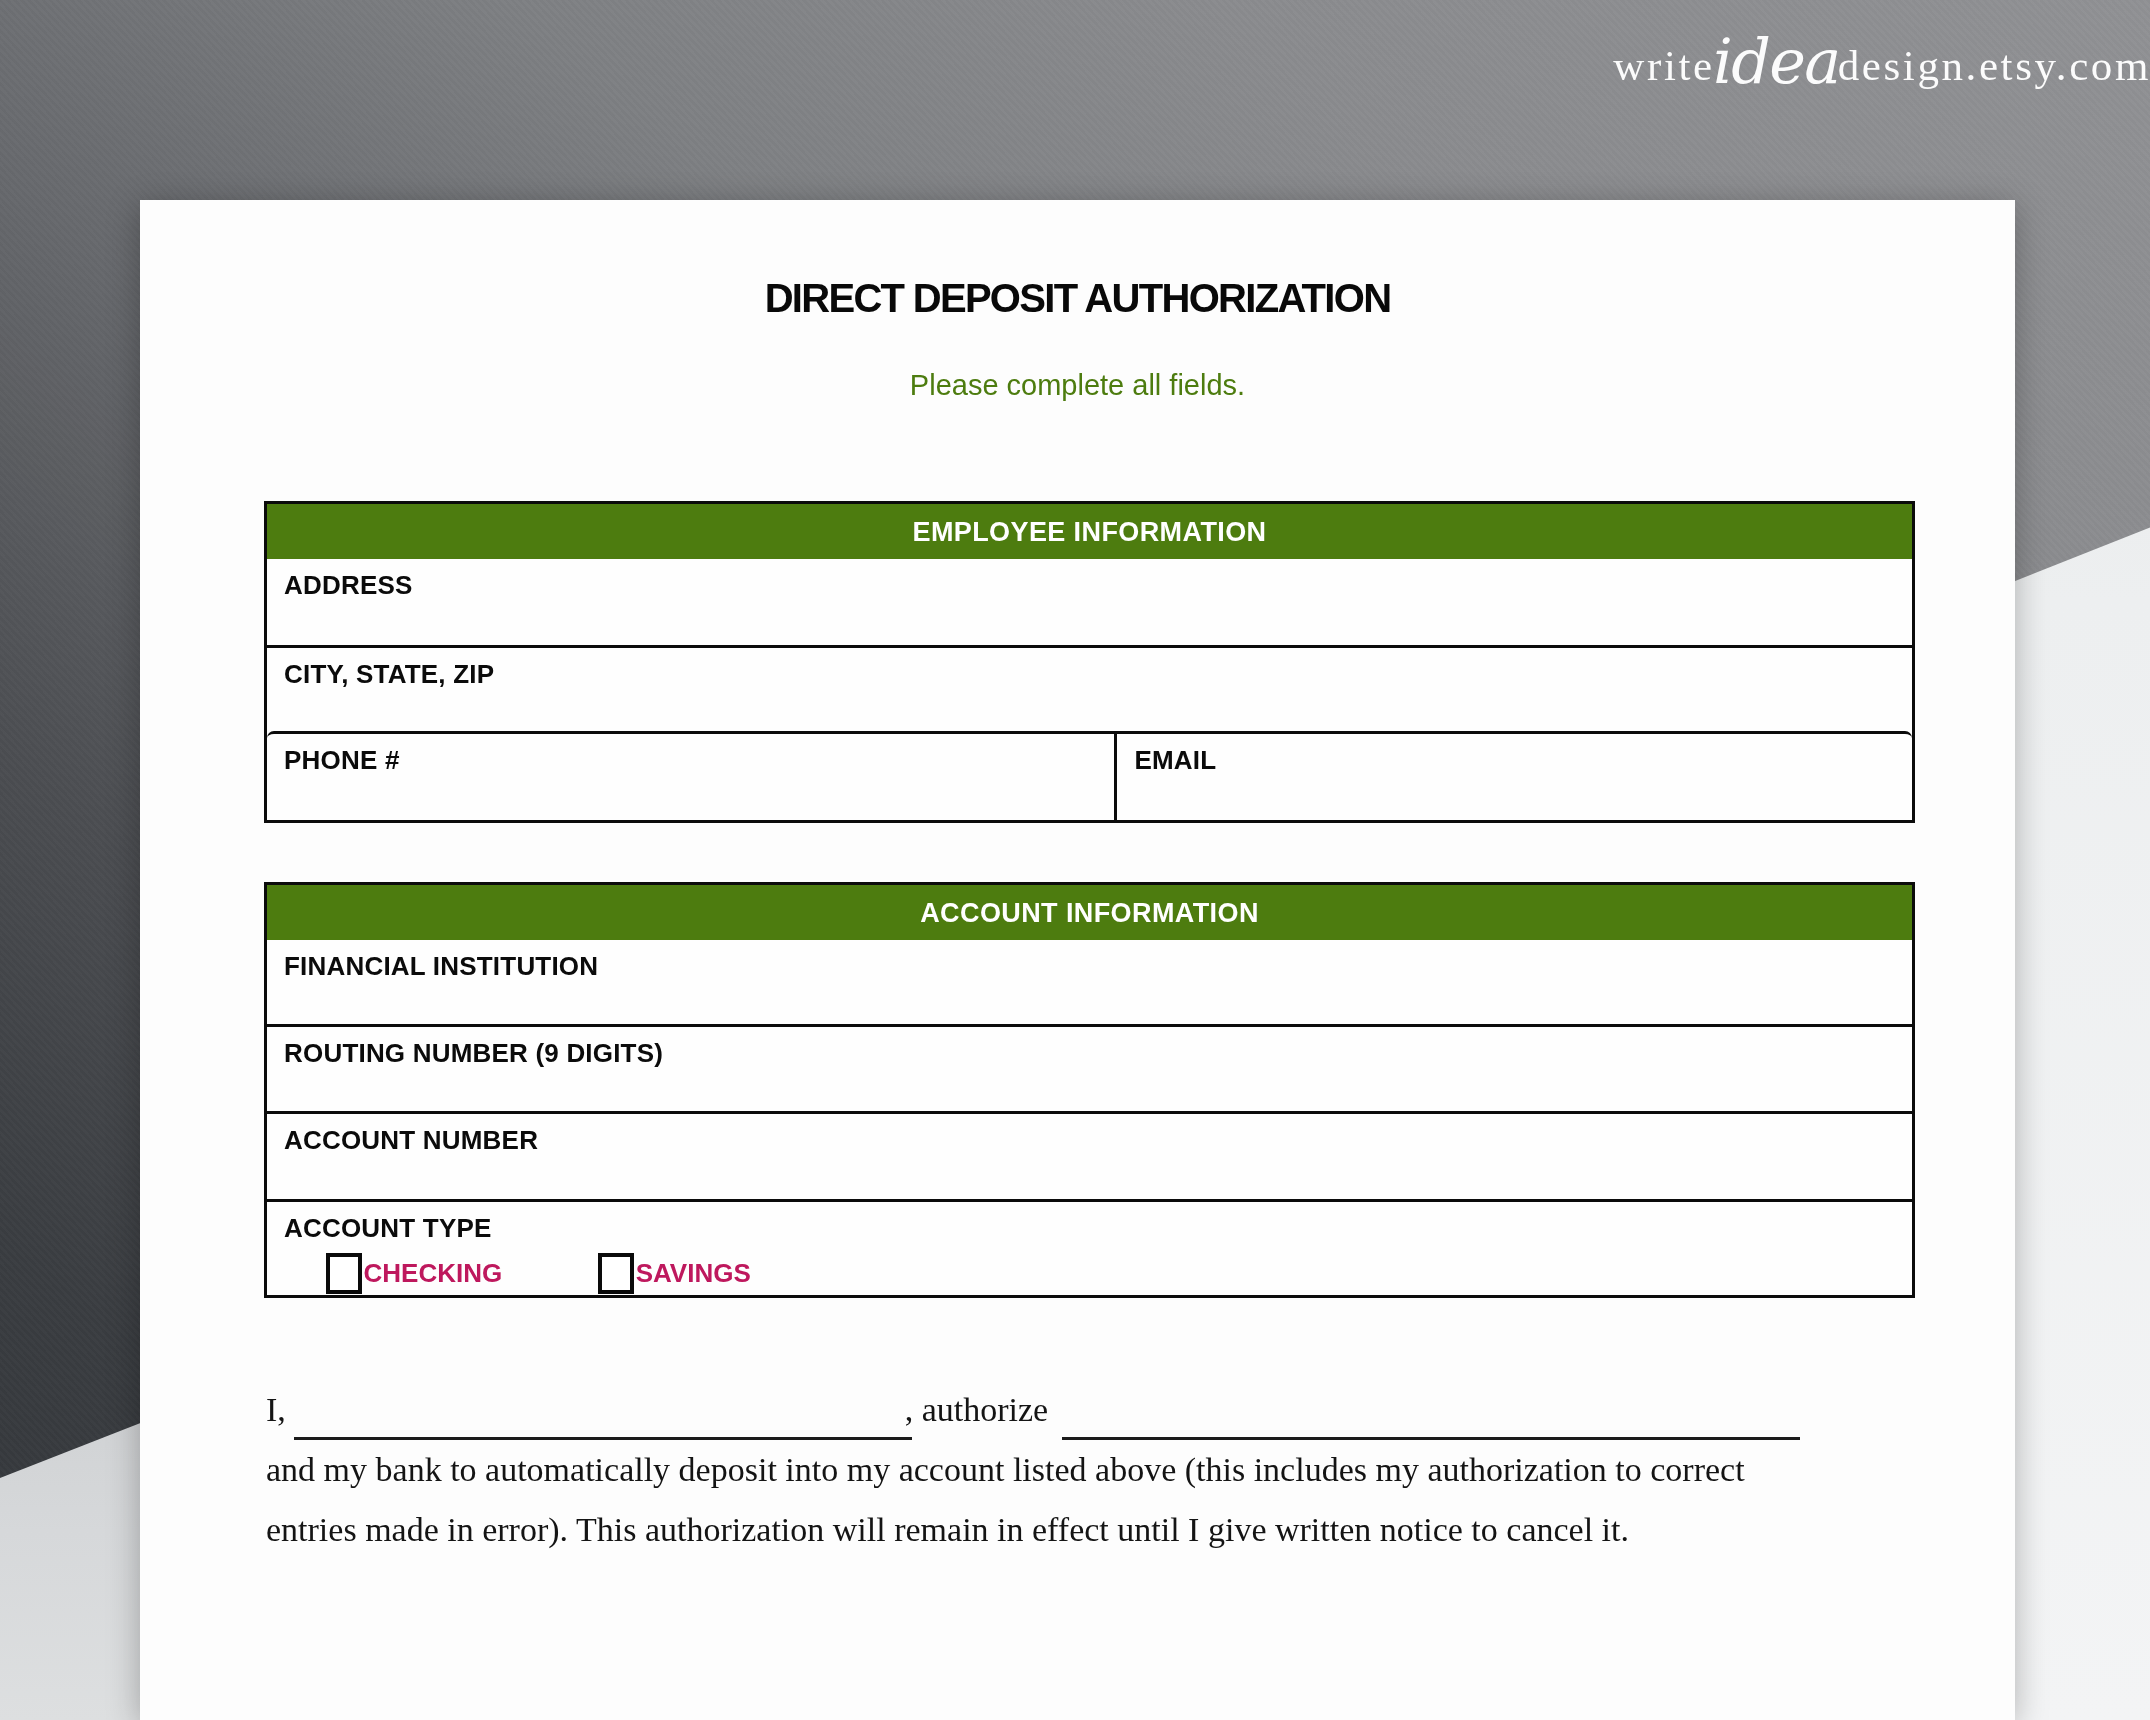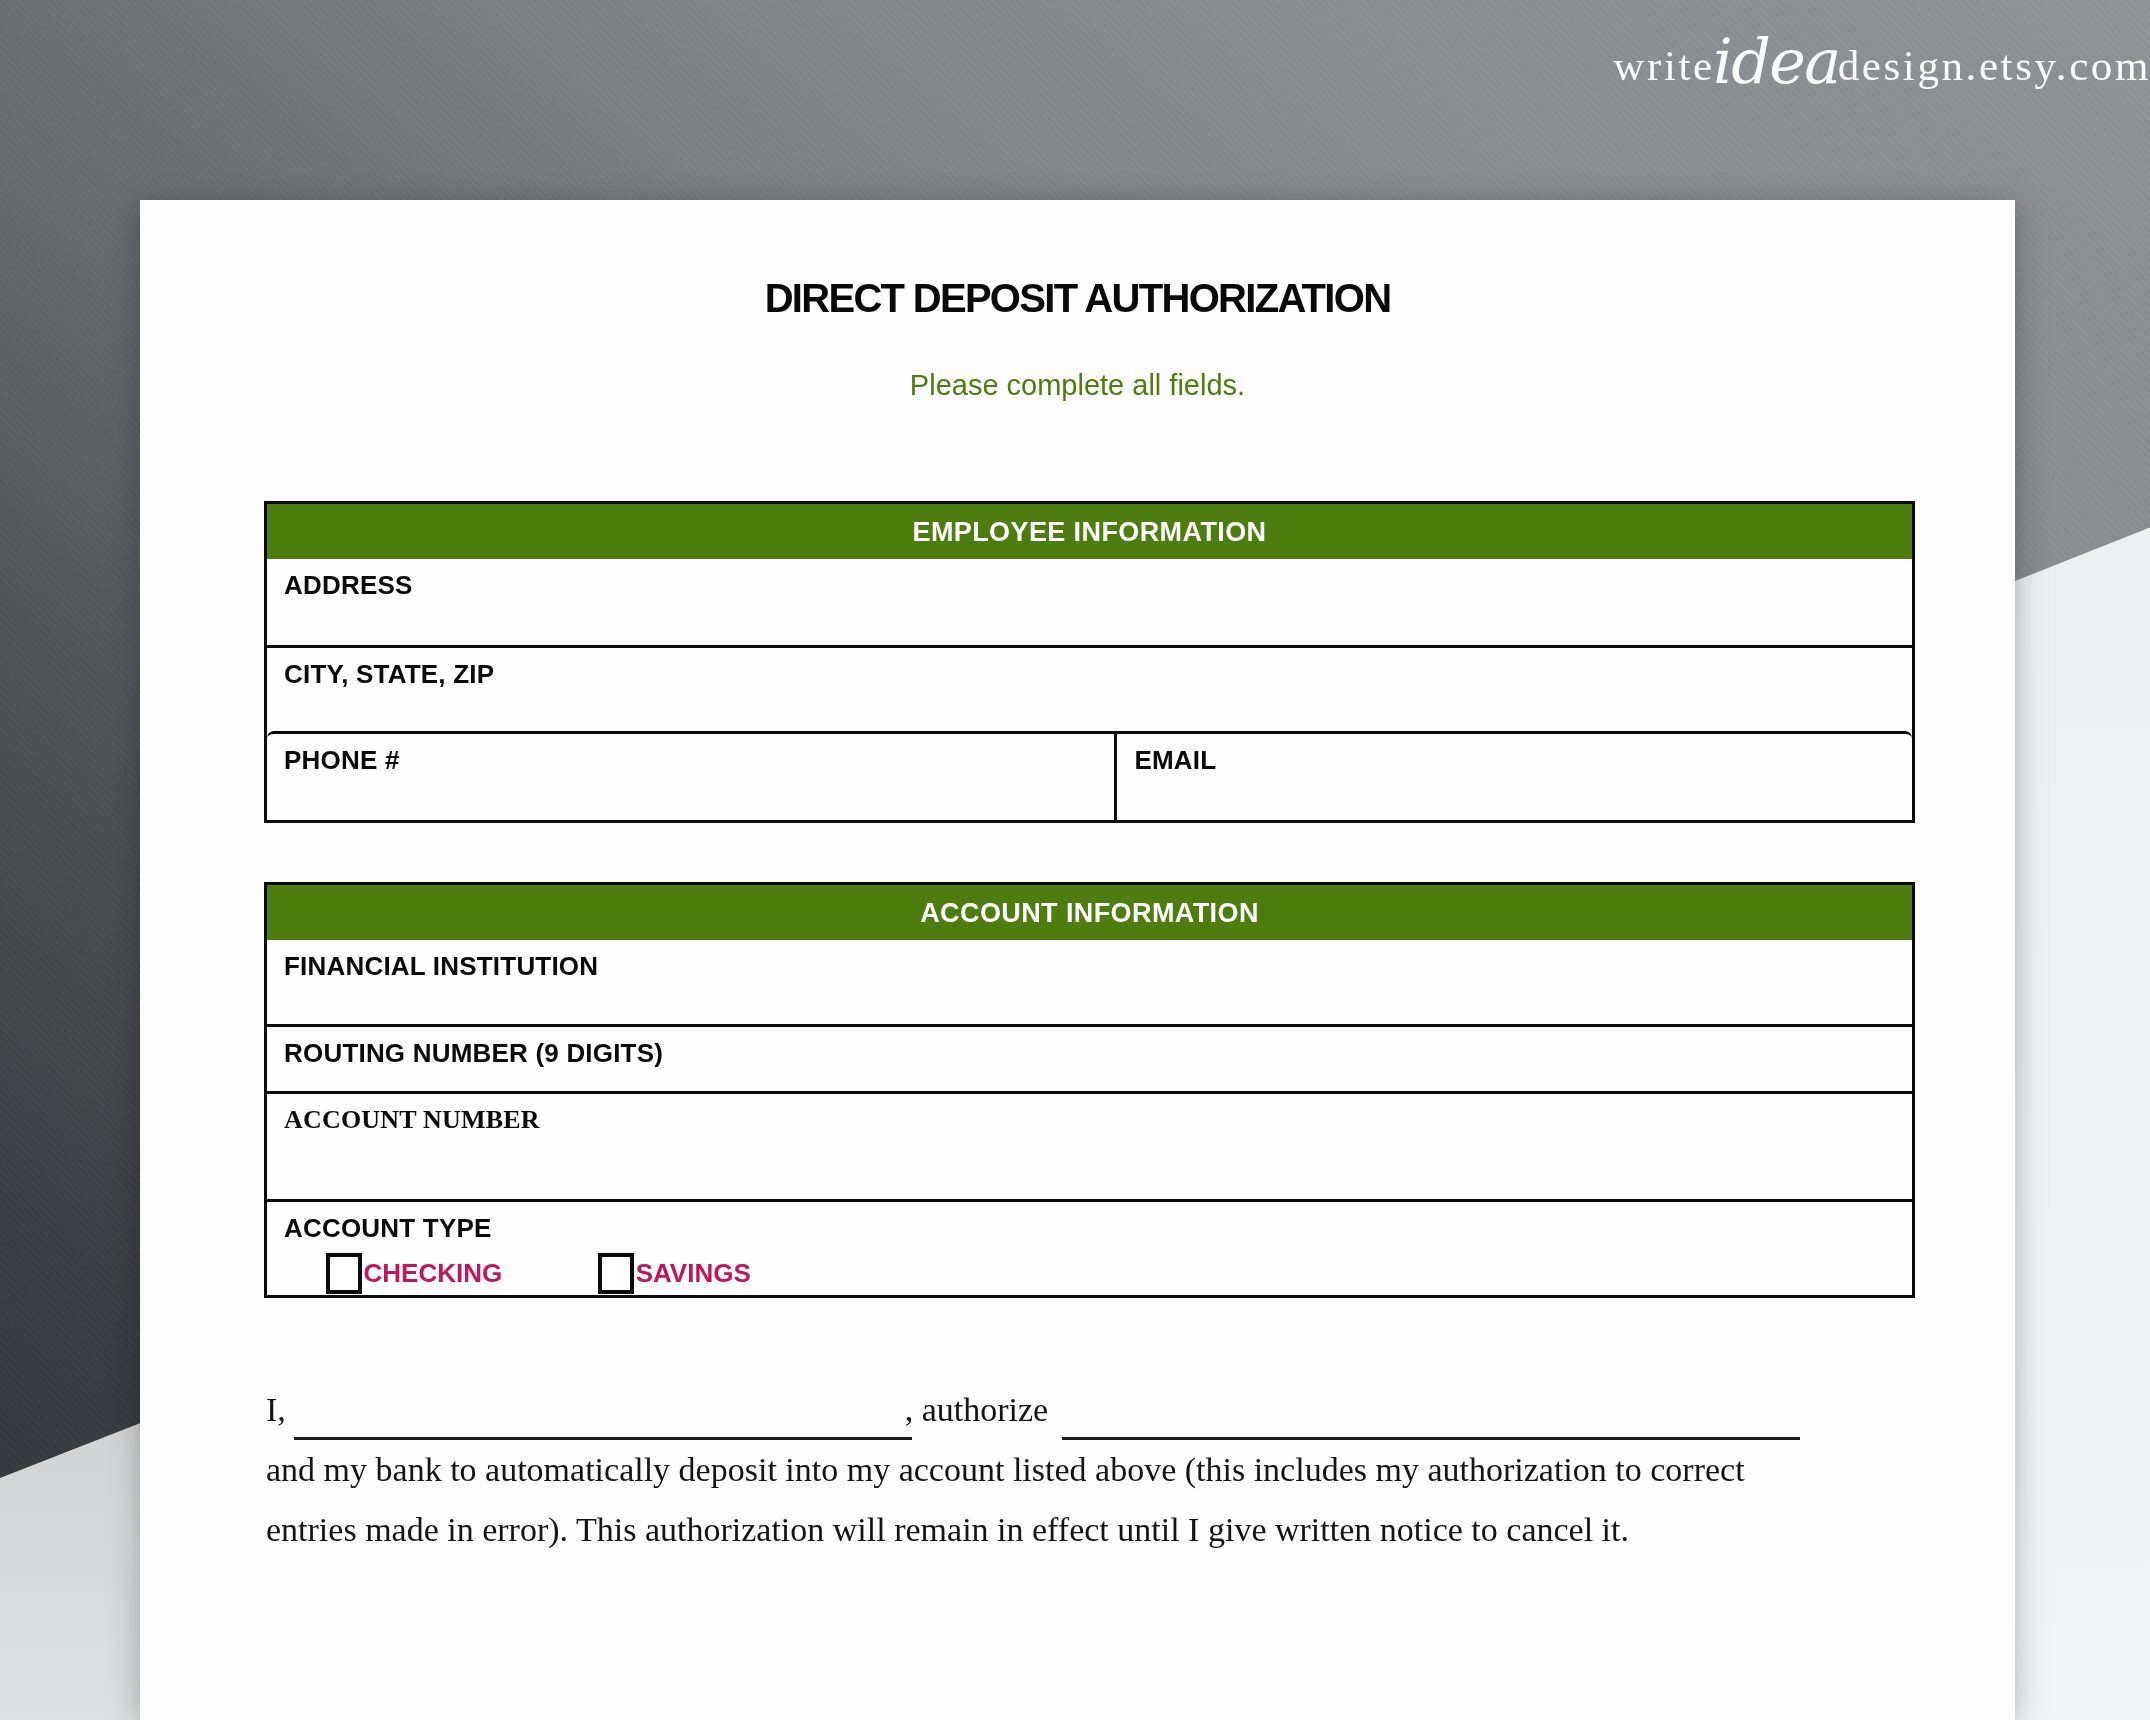--- a/index.html
+++ b/index.html
@@ -40,21 +40,21 @@
   
   .table{position:absolute;left:124px;width:1651px;box-sizing:border-box;
       border:3.4px solid #0b0b0b;background:#fefefe;}
   .employee-table{top:301px;}
   .account-table{top:682px;}
   .table-header{height:55px;background:#4d7c0f;color:#ffffff;text-align:center;
       font-weight:bold;font-size:27px;letter-spacing:0.4px;line-height:57px;}
   .row{position:relative;box-sizing:border-box;border-top:3.4px solid #0b0b0b;}
   .row.first{border-top:none;}
   .h100{height:86px;} .h103{height:89px;} .h98{height:84px;}
-  .h101{height:67px;} .h102{height:108px;font-family:Liberation Serif, serif;} .h111{height:96px;}
+  .h101{height:87px;} .h102{height:88px;} .h111{height:96px;}
   .label{display:block;padding:11.2px 0 0 17px;font-weight:bold;font-size:26px;
       color:#0b0b0b;letter-spacing:0.2px;}
   .split{display:flex;border-radius:7px;}
   .cell{box-sizing:border-box;}
   .cell.phone{width:51.7%;border-right:3.4px solid #0b0b0b;}
   .cell.email{flex:1;}
 
   
   .checkbox-line{display:flex;align-items:center;margin:8.6px 0 0 59px;}
   .checkbox{display:inline-block;width:27.5px;height:33px;background:#fff;

